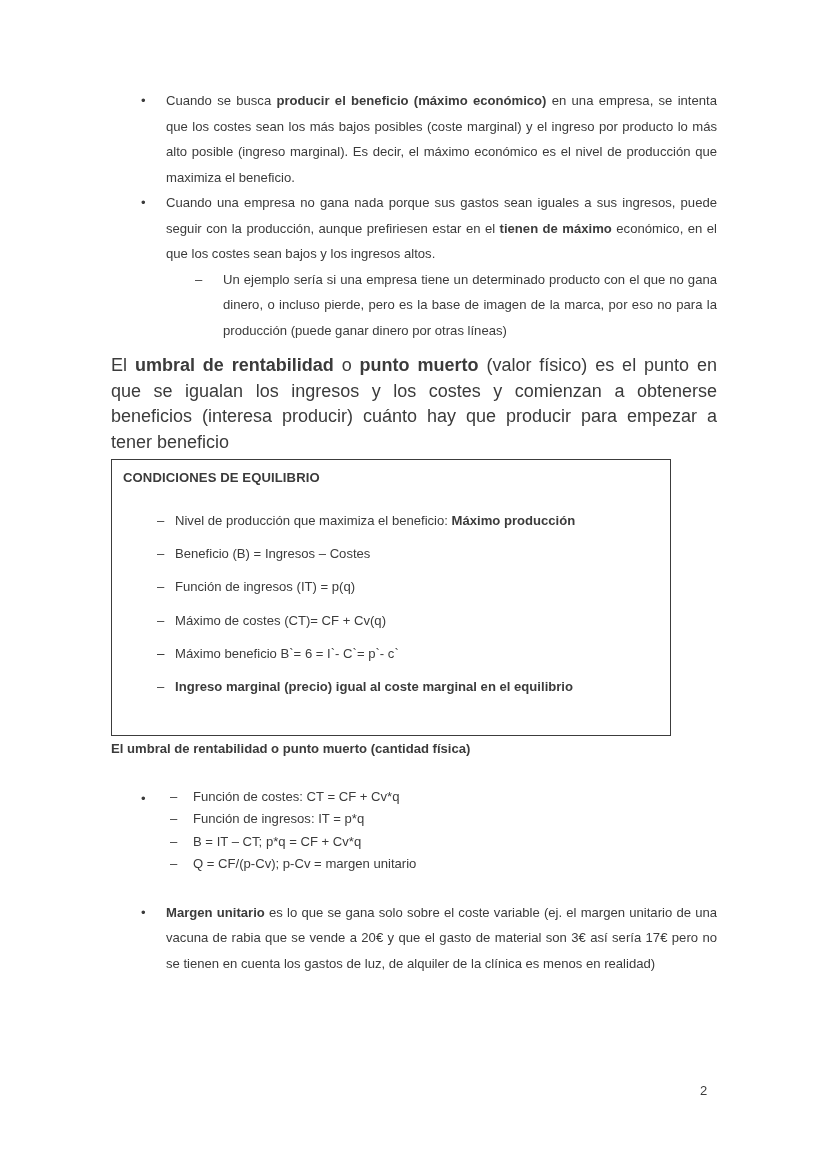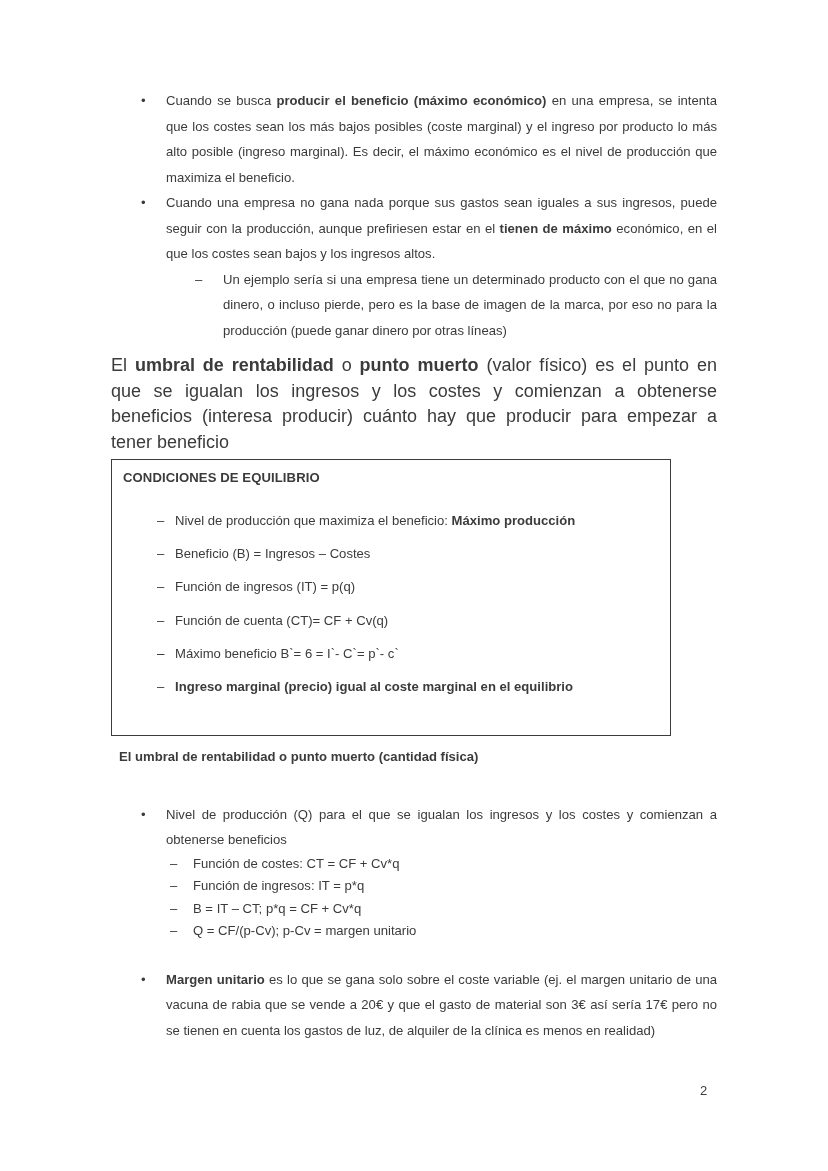--- a/index.html
+++ b/index.html
@@ -136,21 +136,21 @@
     line-height: 33.2px;
   }
 
   .spacer-a { height: 24px; }
   .spacer-b { height: 10px; }
 
   .sub-head {
     font-size: 13.1px;
     line-height: 25.5px;
     font-weight: bold;
-    margin: 8px;
+    margin: 0;
   }
 
   .pagenum {
     position: absolute;
     left: 700px;
     top: 1083px;
     font-size: 13px;
     color: #3b3b3b;
   }
 </style>
@@ -195,21 +195,21 @@
       <li>
         <span class="marker">–</span>
         <span><span>Beneficio (B) = Ingresos – Costes</span></span>
       </li>
       <li>
         <span class="marker">–</span>
         <span><span>Función de ingresos (IT) = p(q)</span></span>
       </li>
       <li>
         <span class="marker">–</span>
-        <span><span>Función de cuenta (CT)= CF + Cv(q)</span></span>
+        <span><span>Máximo de costes (CT)= CF + Cv(q)</span></span>
       </li>
       <li>
         <span class="marker">–</span>
       </li>
       <li>
         <span class="marker">–</span>
         <span><span>Máximo beneficio B`= 6 = I`- C`= p`- c`</span></span>
       </li>
       <li>
         <span class="marker">–</span>
@@ -220,21 +220,20 @@
 
   <div class="content" style="top: 736px;">
 
     <p class="sub-head"><span class="b">El umbral de rentabilidad o punto muerto</span><span> (cantidad física)</span></p>
 
     <div class="spacer-a"></div>
 
     <ul class="lvl1">
       <li class="bullet">
         <span class="marker">•</span>
-        <span>Nivel de producción (Q) para el que se igualan los ingresos y los costes y comienzan a obtenerse beneficios</span>
       </li>
     </ul>
 
     <ul class="lvl2 tight">
       <li class="dash">
         <span class="marker">–</span>
         <span>Función de costes: CT = CF + Cv*q</span>
       </li>
       <li class="dash">
         <span class="marker">–</span>

